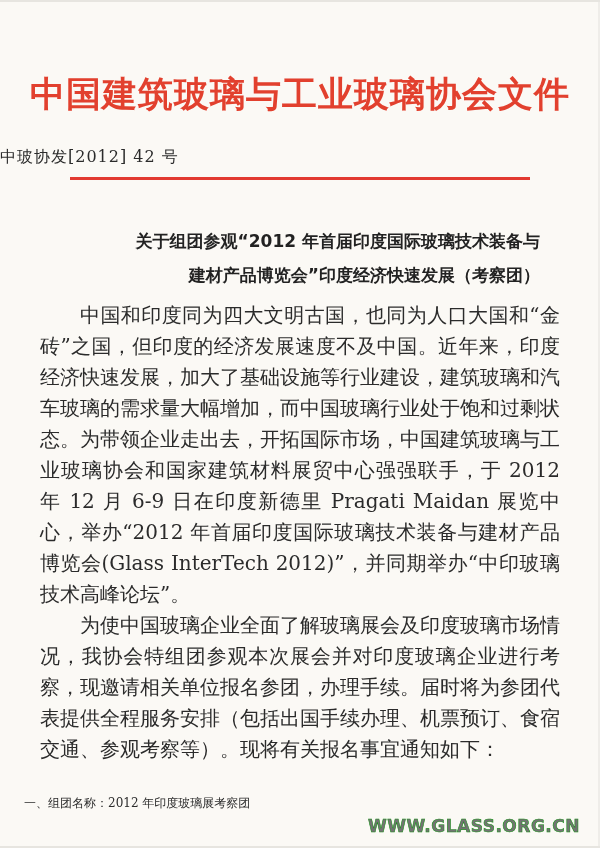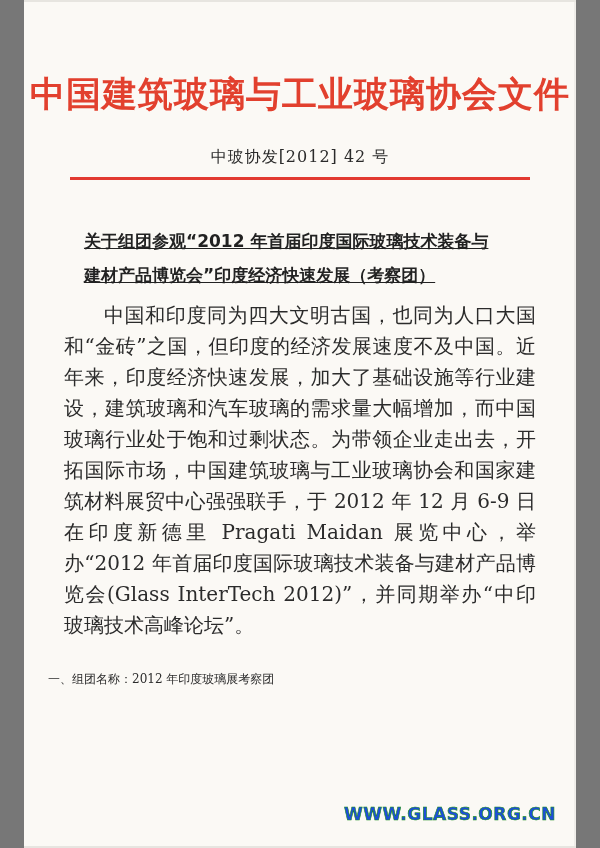--- a/index.html
+++ b/index.html
@@ -2,61 +2,60 @@
 <html><head>
 <meta charset="utf-8">
 <style>
   html,body{margin:0;padding:0;}
   body{
     background:#777;
     font-family:"DejaVu Serif","Liberation Serif",serif;
   }
   .paper{
     position:relative;
-    width:552px;
+    width:600px;
     height:848px;
     margin:0 auto;
     background:#fbf9f5;
     color:#2b2b2b;
     overflow:hidden;
     box-shadow:inset 0 2px 0 #e7e5e0, inset 0 -2px 0 #e7e5e0, inset -2px 0 0 #efede9;
   }
   .org-title{
     margin:0;
     padding-top:74px;
     text-align:center;
     font-size:35px;
     line-height:40px;
     font-weight:bold;
     letter-spacing:1px;
     color:#e2402e;
     font-family:"DejaVu Serif","Liberation Serif",serif;
   }
   .doc-number{
     margin-top:33px;
-    text-align:center;
+    text-align:left;
     font-size:16px;
     letter-spacing:1px;
     color:#2b2b2b;
   }
   .red-divider{
     width:460px;
     height:3px;
     margin:9px auto 0 auto;
     background:#e23a30;
   }
   .notice-title{
     margin:44px 60px 0 60px;
-    text-align:left;
+    text-align:right;
     font-size:17px;
     line-height:34px;
     font-weight:bold;
     color:#222;
     font-family:"DejaVu Sans","Liberation Sans",sans-serif;
-    text-decoration:underline;
   }
   .salutation{
     margin:27px 40px 0 40px;
     font-size:16px;
     line-height:24px;
   }
   .body-text{
     margin:0 40px;
     font-size:20px;
     line-height:31px;
@@ -71,25 +70,25 @@
   }
   .list-block{
     margin:22px 40px 0 24px;
     font-size:12px;
     line-height:32px;
   }
   .list-item{margin:0;}
   .website{
     position:absolute;
     right:20px;
-    bottom:24px;
+    bottom:12px;
     font-size:17px;
     font-weight:bold;
     letter-spacing:0.5px;
-    color:#1d4ed8;
+    color:#737373;
     font-family:"DejaVu Sans","Liberation Sans",sans-serif;
     -webkit-text-stroke:0.6px #1d8f1d;
   }
 </style>
 </head>
 <body>
 
 <div class="paper">
 
   <h1 class="org-title">中国建筑玻璃与工业玻璃协会文件</h1>
@@ -99,20 +98,21 @@
   <div class="red-divider"></div>
 
   <div class="notice-title">
     <div>关于组团参观“2012 年首届印度国际玻璃技术装备与</div>
     <div>建材产品博览会”印度经济快速发展（考察团）</div>
   </div>
 
 
   <div class="body-text">
     <p>中国和印度同为四大文明古国，也同为人口大国和“金砖”之国，但印度的经济发展速度不及中国。近年来，印度经济快速发展，加大了基础设施等行业建设，建筑玻璃和汽车玻璃的需求量大幅增加，而中国玻璃行业处于饱和过剩状态。为带领企业走出去，开拓国际市场，中国建筑玻璃与工业玻璃协会和国家建筑材料展贸中心强强联手，于 2012 年 12 月 6-9 日在印度新德里 Pragati Maidan 展览中心，举办“2012 年首届印度国际玻璃技术装备与建材产品博览会(Glass InterTech 2012)”，并同期举办“中印玻璃技术高峰论坛”。</p>
+    <p>为使中国玻璃企业全面了解玻璃展会及印度玻璃市场情况，我协会特组团参观本次展会并对印度玻璃企业进行考察，现邀请相关单位报名参团，办理手续。届时将为参团代表提供全程服务安排（包括出国手续办理、机票预订、食宿交通、参观考察等）。现将有关报名事宜通知如下：</p>
   </div>
 
   <div class="list-block">
     <p class="list-item">一、组团名称：2012 年印度玻璃展考察团</p>
   </div>
 
   <div class="website">WWW.GLASS.ORG.CN</div>
 
 </div>
 

